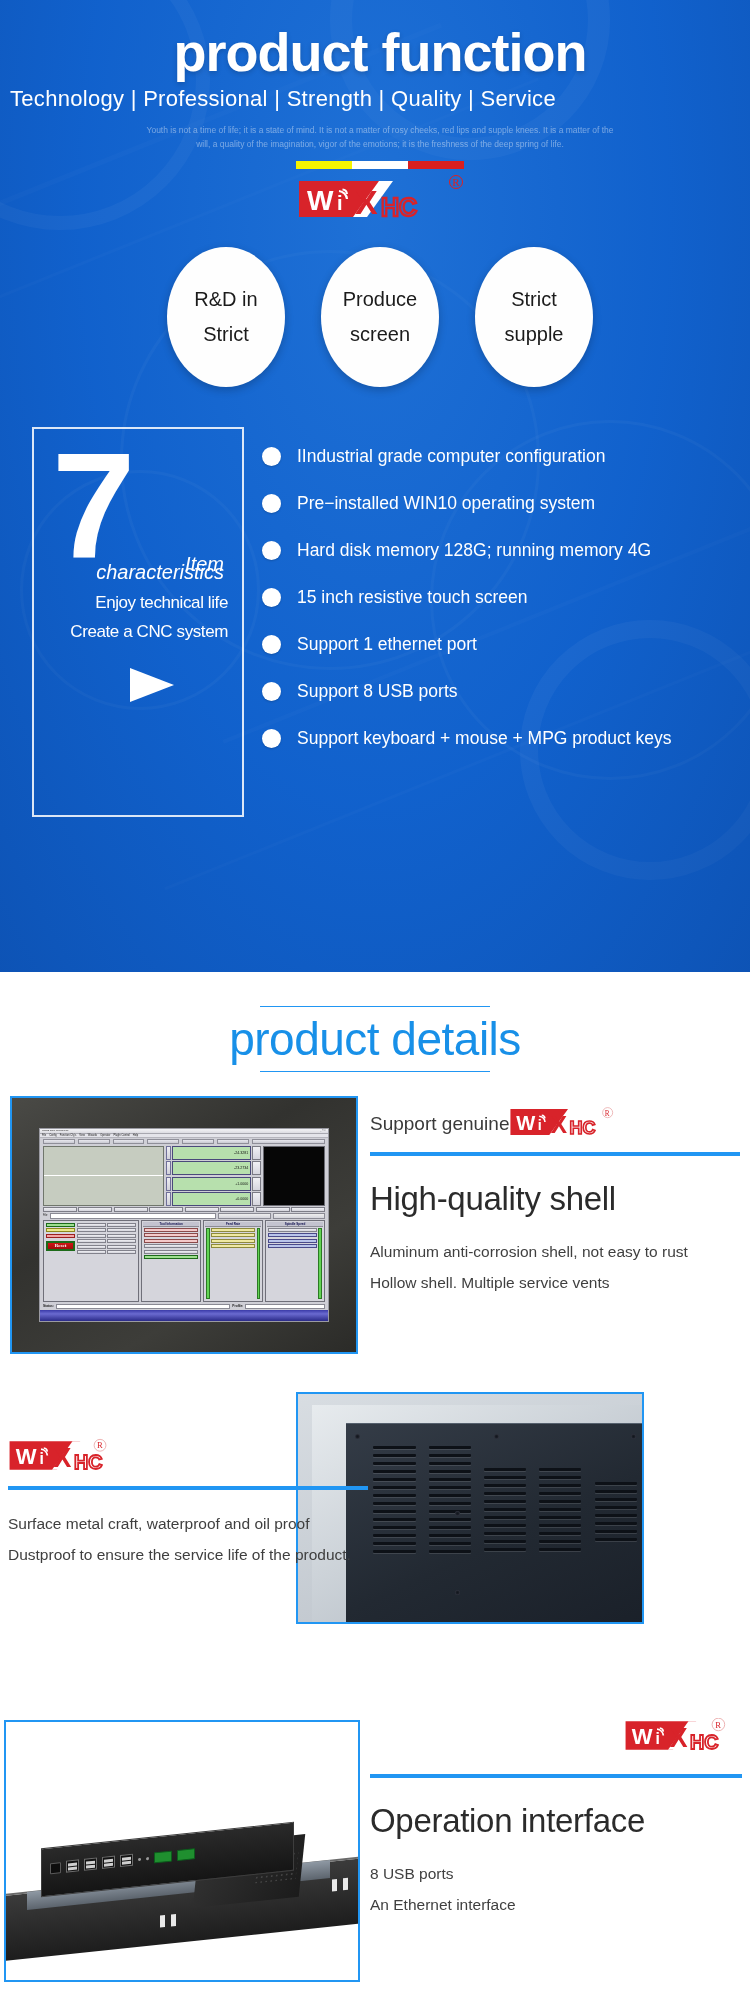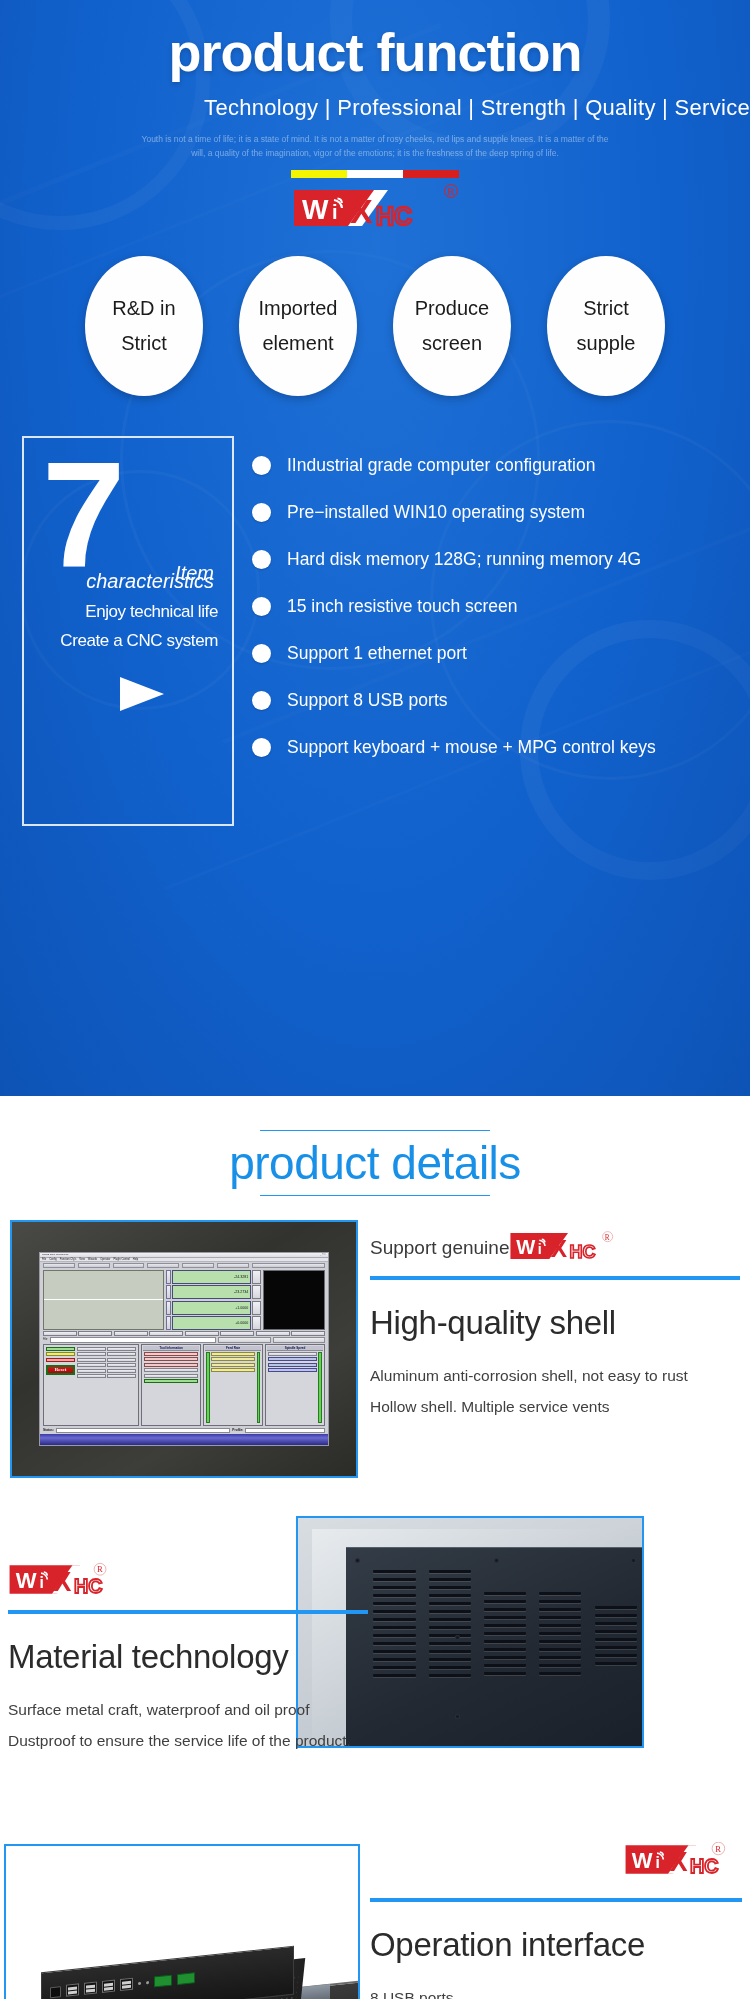--- a/index.html
+++ b/index.html
@@ -8,23 +8,24 @@
     font-family:"Liberation Sans", sans-serif;
     background:#ffffff;
     width:750px; height:1999px;
     overflow:hidden;
     position:relative;
   }
 
   
   .hero {
     position:relative;
-    width:750px; height:1096px;
+    width:750px; height:972px;
     background:#1163cf;
     overflow:hidden;
+    padding-left:10px;
   }
   
   .hero-texture { position:absolute; inset:0; opacity:.30; }
   .hero-texture .gear {
     position:absolute; border-radius:50%;
     border:14px solid rgba(255,255,255,.16);
   }
   .hero-texture .ring {
     position:absolute; border-radius:50%;
     border:3px solid rgba(255,255,255,.13);
@@ -41,23 +42,23 @@
 
   .hero-title {
     text-align:center; color:#fff;
     font-size:54px; font-weight:bold;
     letter-spacing:-1px;
     padding-top:22px;
     line-height:1.12;
     text-shadow:0 2px 5px rgba(0,0,0,.18);
   }
   .hero-subtitle {
-    text-align:right; color:#ffffff;
+    text-align:left; color:#ffffff;
     font-size:22px; font-weight:normal;
-    margin-top:13px; letter-spacing:.3px;
+    margin-top:4px; letter-spacing:.3px;
     white-space:nowrap;
   }
   .hero-quote {
     margin:12px auto 0; width:480px;
     text-align:center; color:rgba(255,255,255,.42);
     font-size:8.5px; line-height:1.55;
   }
   .accent-bar {
     margin:10px auto 0;
     width:168px; height:8px;
@@ -337,24 +338,20 @@
       </div>
       <span class="logo-reg">R</span>
     </div>
 
     <div class="circles">
       <div class="circle">
         <span>R&amp;D in</span>
         <span>Strict</span>
       </div>
       <div class="circle">
-        <span>Imported</span>
-        <span>element</span>
-      </div>
-      <div class="circle">
         <span>Produce</span>
         <span>screen</span>
       </div>
       <div class="circle">
         <span>Strict</span>
         <span>supple</span>
       </div>
     </div>
 
     <div class="feature-wrap">
@@ -387,21 +384,21 @@
         <div class="bullet-row">
           <span class="bullet-dot"></span>
           <span>Support 1 ethernet port</span>
         </div>
         <div class="bullet-row">
           <span class="bullet-dot"></span>
           <span>Support 8 USB ports</span>
         </div>
         <div class="bullet-row">
           <span class="bullet-dot"></span>
-          <span>Support keyboard + mouse + MPG control keys</span>
+          <span>Support keyboard + mouse + MPG product keys</span>
         </div>
       </div>
     </div>
   </div>
 </section>
 
 <div class="details-heading">
   <div class="details-rule"></div>
   <div class="details-title">product details</div>
   <div class="details-rule"></div>
@@ -690,21 +687,20 @@
           <path d="M50 22 a9 9 0 0 0 -8 -8" stroke="#ffffff" stroke-width="2.2" fill="none"></path>
           <path d="M50 17 a5 5 0 0 0 -4.5 -4.5" stroke="#ffffff" stroke-width="2" fill="none"></path>
           <text x="58" y="37" font-family="Liberation Sans, sans-serif" font-size="34" font-weight="bold" fill="#d8232a">X</text>
           <text x="84" y="39" font-family="Liberation Sans, sans-serif" font-size="25" font-weight="bold" fill="none" stroke="#d8232a" stroke-width="2.3">HC</text>
           <circle cx="117" cy="9" r="7.5" fill="none" stroke="#e8a0a0" stroke-width="1"></circle>
           <text x="113" y="13" font-family="Liberation Serif, serif" font-size="11" fill="#d8232a">R</text>
         </svg>
       </span>
     </div>
     <div class="blue-rule"></div>
-    <div class="block-title">Material technology</div>
     <div class="block-body">
       <div>Surface metal craft, waterproof and oil proof</div>
       <div>Dustproof to ensure the service life of the product.</div>
     </div>
   </div>
 </div>
 
 <div class="block" style="height:290px; margin-top:32px;">
 
   <div class="photo-frame" style="left:4px; top:18px; width:356px; height:262px;">

